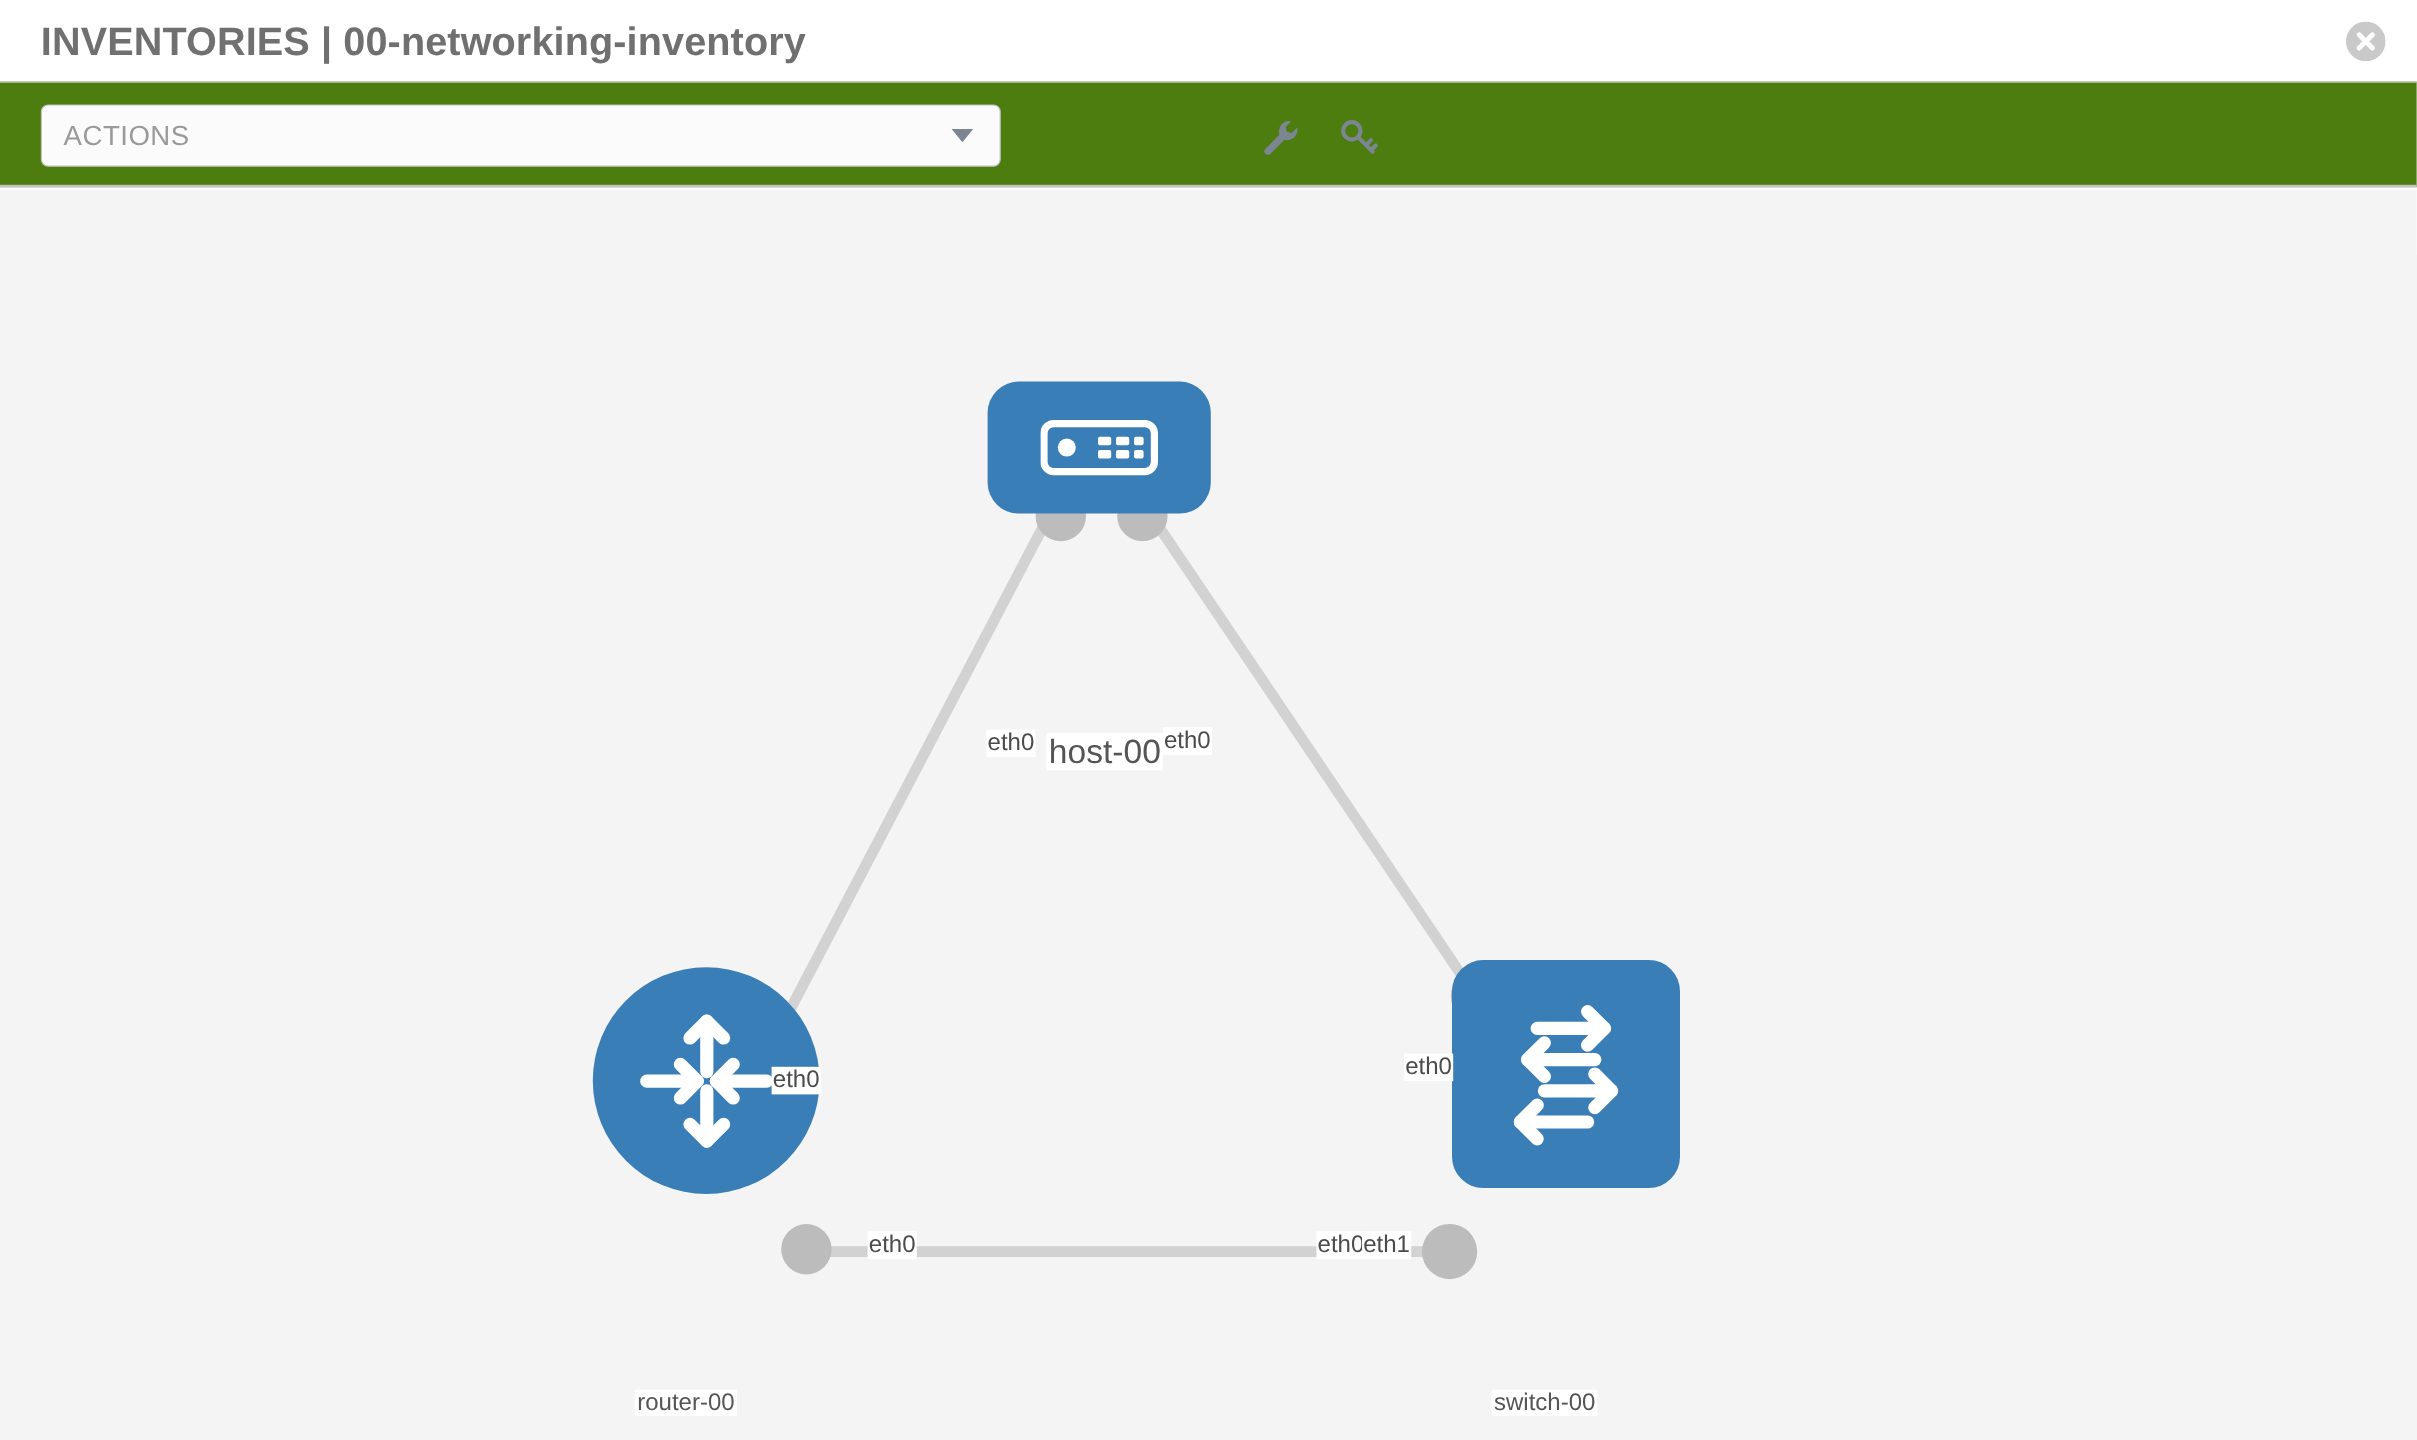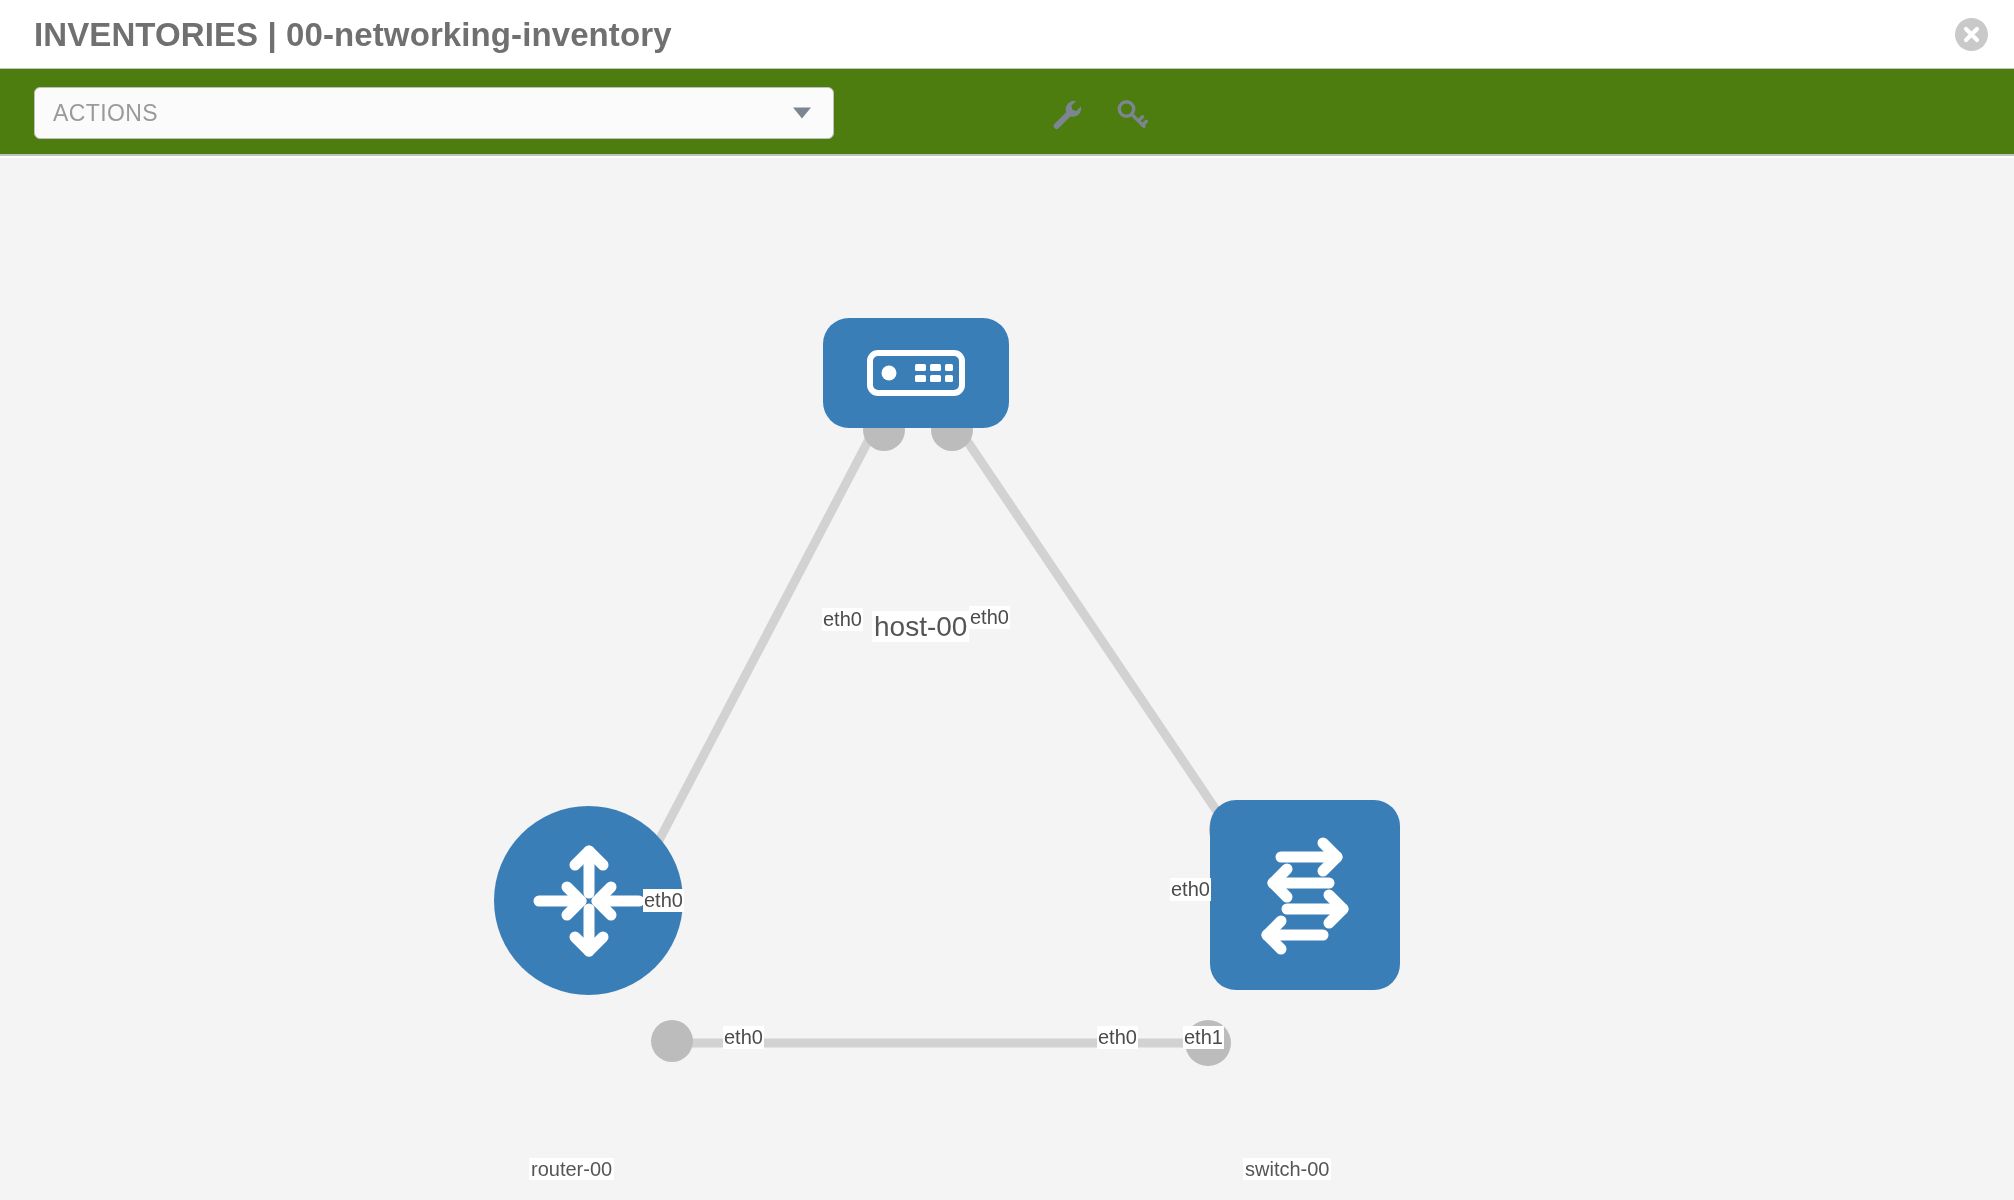--- a/index.html
+++ b/index.html
@@ -204,21 +204,21 @@
     white-space: nowrap;
     padding: 0 1px;
     line-height: 1.15;
   }
   .eth-host-left   { left: 822px; top: 450px; }
   .eth-host-right  { left: 969px; top: 448px; }
   .eth-router-up   { left: 643px; top: 731px; }
   .eth-switch-up   { left: 1170px; top: 720px; }
   .eth-router-side { left: 723px; top: 868px; }
   .eth-switch-side-a { left: 1097px; top: 868px; }
-  .eth-switch-side-b { left: 1183px; top: 868px; }
+  .eth-switch-side-b { left: 1135px; top: 868px; }
 </style>
 </head>
 <body>
 
 <div id="app">
 
   <div class="header">
     <div class="page-title">INVENTORIES | 00-networking-inventory</div>
 
     <div class="close-btn">

